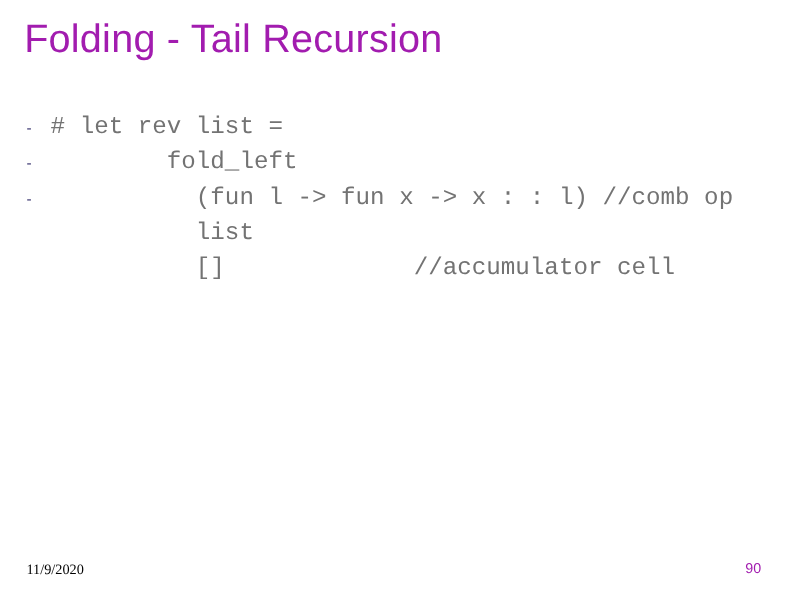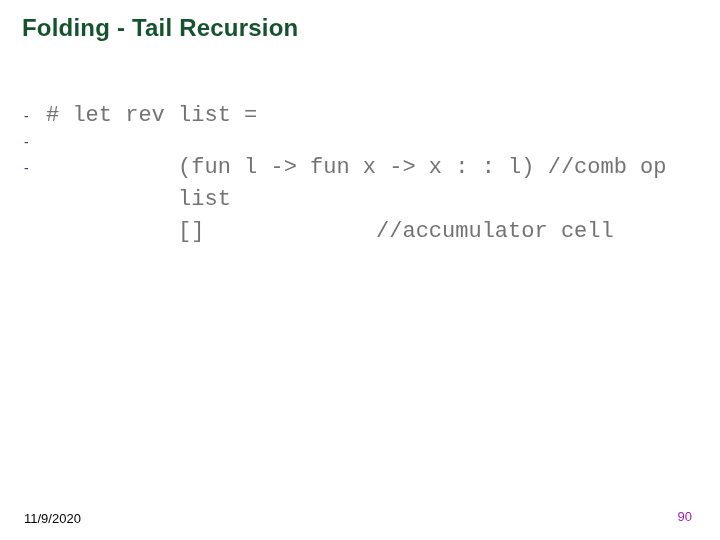--- a/index.html
+++ b/index.html
@@ -2,23 +2,23 @@
 <html><head>
 <meta charset="utf-8">
 <style>
   * { margin: 0; padding: 0; box-sizing: border-box; }
   html, body { width: 720px; height: 540px; background: #ffffff; font-family: Arial, Helvetica, sans-serif; overflow: hidden; }
   .slide { position: relative; width: 720px; height: 540px; }
   .title {
     position: absolute;
     top: 14px;
     left: 22px;
-    font-size: 24px;
-    font-weight: 700;
-    color: #14532d;
+    font-size: 36px;
+    font-weight: 400;
+    color: #a21caf;
     letter-spacing: 0.2px;
   }
   .code-block {
     position: absolute;
     top: 100px;
     left: 24px;
     right: 20px;
   }
   .code-line {
     display: flex;
@@ -38,21 +38,21 @@
     font-size: 22px;
     color: #737373;
     white-space: pre;
   }
   .footer-date {
     position: absolute;
     left: 24px;
     bottom: 14px;
     font-size: 13px;
     color: #000;
-    font-family: Liberation Sans, sans-serif;
+    font-family: Liberation Serif, serif;
   }
   .footer-page {
     position: absolute;
     right: 28px;
     bottom: 16px;
     font-size: 13px;
     color: #a21caf;
     font-family: Arial, Helvetica, sans-serif;
   }
 </style>
@@ -63,20 +63,21 @@
 
   <h1 class="title">Folding - Tail Recursion</h1>
 
   <div class="code-block">
     <div class="code-line">
       <span class="bullet">-</span>
       <span class="code"># let rev list =</span>
     </div>
     <div class="code-line">
       <span class="bullet">-</span>
+      <span class="code">        fold_left</span>
     </div>
     <div class="code-line">
       <span class="bullet">-</span>
       <span class="code">          (fun l -&gt; fun x -&gt; x : : l) //comb op</span>
     </div>
     <div class="code-line">
       <span class="bullet"></span>
       <span class="code">          list</span>
     </div>
     <div class="code-line">

